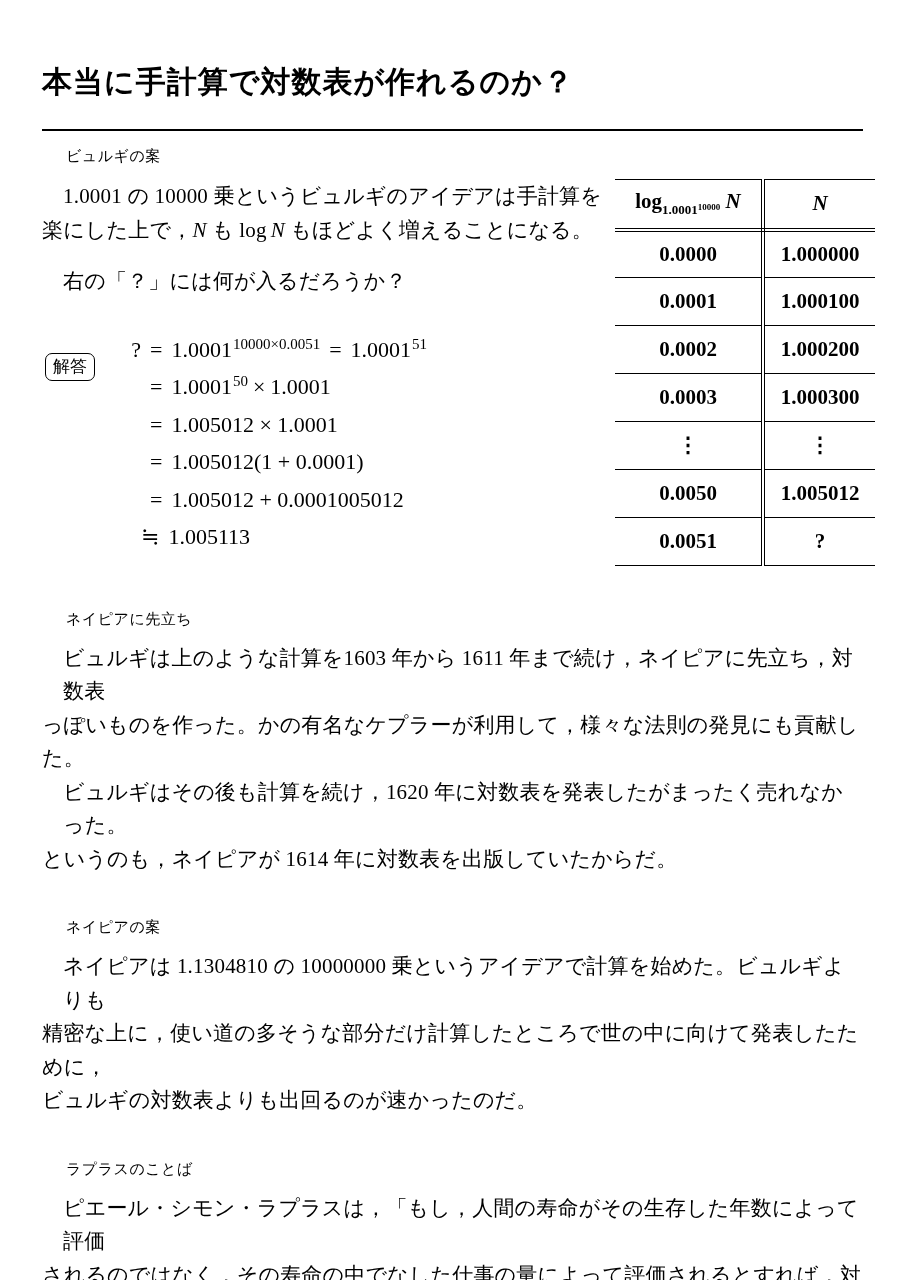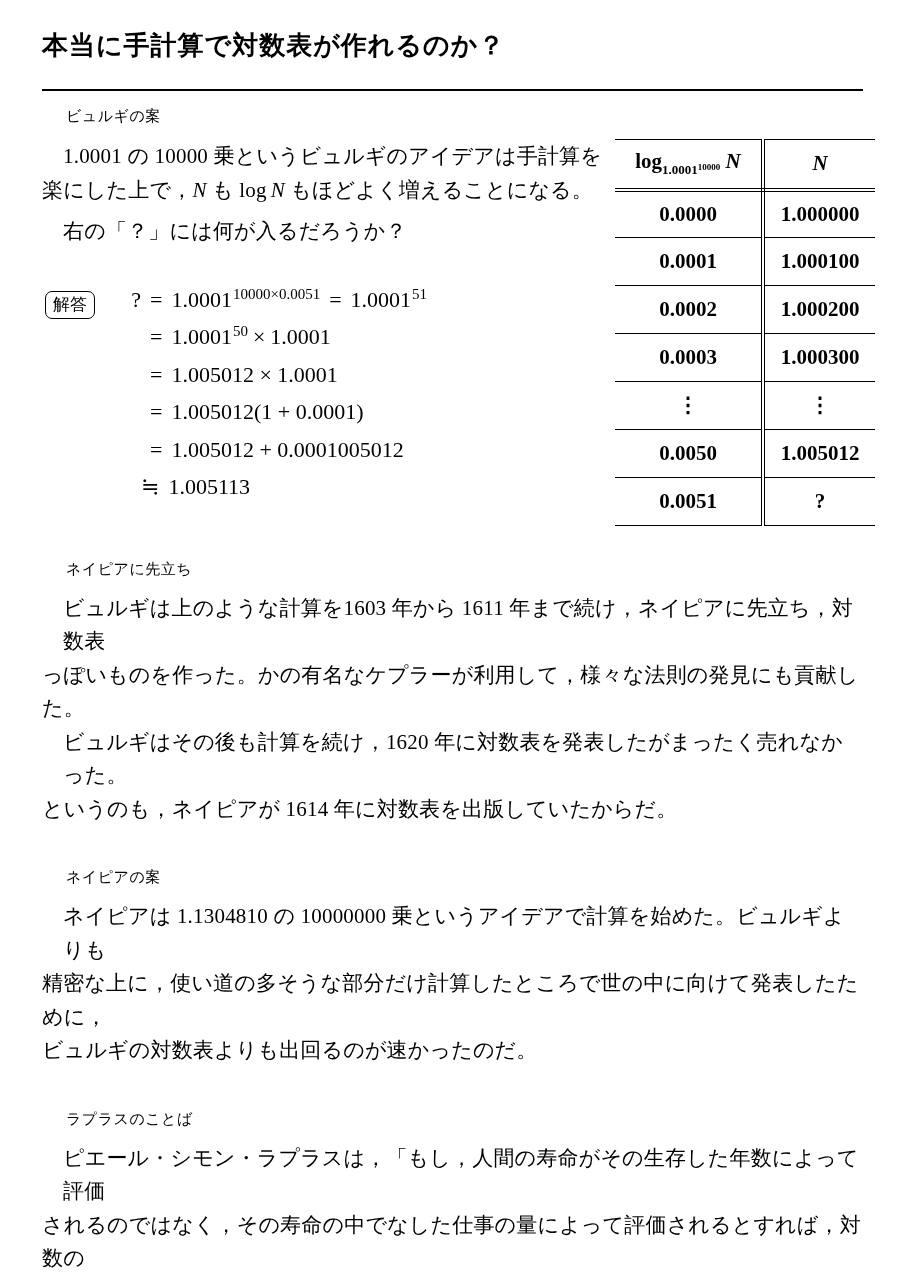--- a/index.html
+++ b/index.html
@@ -5,36 +5,36 @@
   * { margin:0; padding:0; box-sizing:border-box; }
   html,body { width:905px; background:#ffffff; }
   body {
     height:1280px; overflow:hidden; color:#000;
     font-family:"Liberation Serif","DejaVu Serif",serif;
   }
   .page { position:relative; width:905px; height:1280px; padding:28px 42px 0 42px; }
 
   .title {
     font-family:"Liberation Sans","DejaVu Sans",sans-serif;
-    font-weight:bold; font-size:26px; letter-spacing:1px;
+    font-weight:bold; font-size:30px; letter-spacing:1px;margin-top:34px;
   }
   .title-rule { border:none; border-top:2px solid #000; margin-top:26px; }
 
   .sec-head {
     font-family:"Liberation Sans","DejaVu Sans",sans-serif;
     font-weight:normal; font-size:15px; letter-spacing:0.5px;margin-left:24px;
   }
   .bodyline { font-size:21px; line-height:33.5px; letter-spacing:0.2px; }
   .indent { padding-left:21px; }
   i.mvar { font-style:italic; font-family:"Liberation Serif",serif; }
 
   
   .burgi-wrap { position:relative; min-height:400px; }
   .burgi-text { width:560px; margin-top:14px; }
-  .burgi-q { margin-top:8px; }
+  .burgi-q { margin-top:18px; }
 
   
   .logtable {
     position:absolute; top:32px; right:-12px;
     border-collapse:collapse; text-align:center;font-weight:bold;
   }
   .logtable td {
     font-size:21px; padding:0;
     height:48px; vertical-align:middle;
   }
@@ -44,21 +44,21 @@
   .logtable tr.datarow td { border-bottom:1.6px solid #000; }
   .hdr-log { font-size:21px; }
   .hdr-sub { font-size:13px; vertical-align:-6px; }
   .hdr-subsup { font-size:9px; vertical-align:4px; }
 
   
   .solution { display:flex; margin-top:38px; margin-left:3px; }
   .sol-label {
     font-family:Liberation Sans, sans-serif;
     font-size:17px; border:1.6px solid #000; border-radius:7px;
-    padding:1px 7px 2px 7px; height:fit-content; margin-top:4px;
+    padding:1px 7px 2px 7px; height:fit-content; margin-top:16px;
   }
   .sol-math { margin-left:26px; }
   .mline { display:flex; align-items:baseline; font-size:22px; height:37.5px; }
   .mlhs { width:20px; text-align:right; }
   .meq { padding:0 9px; }
   .msup { font-size:15px; vertical-align:8px; position:relative; top:-8px; margin-left:1px; }
   .mx { padding:0 5px; }
 
   
   .sec-kepler  { margin-top:48px; }

